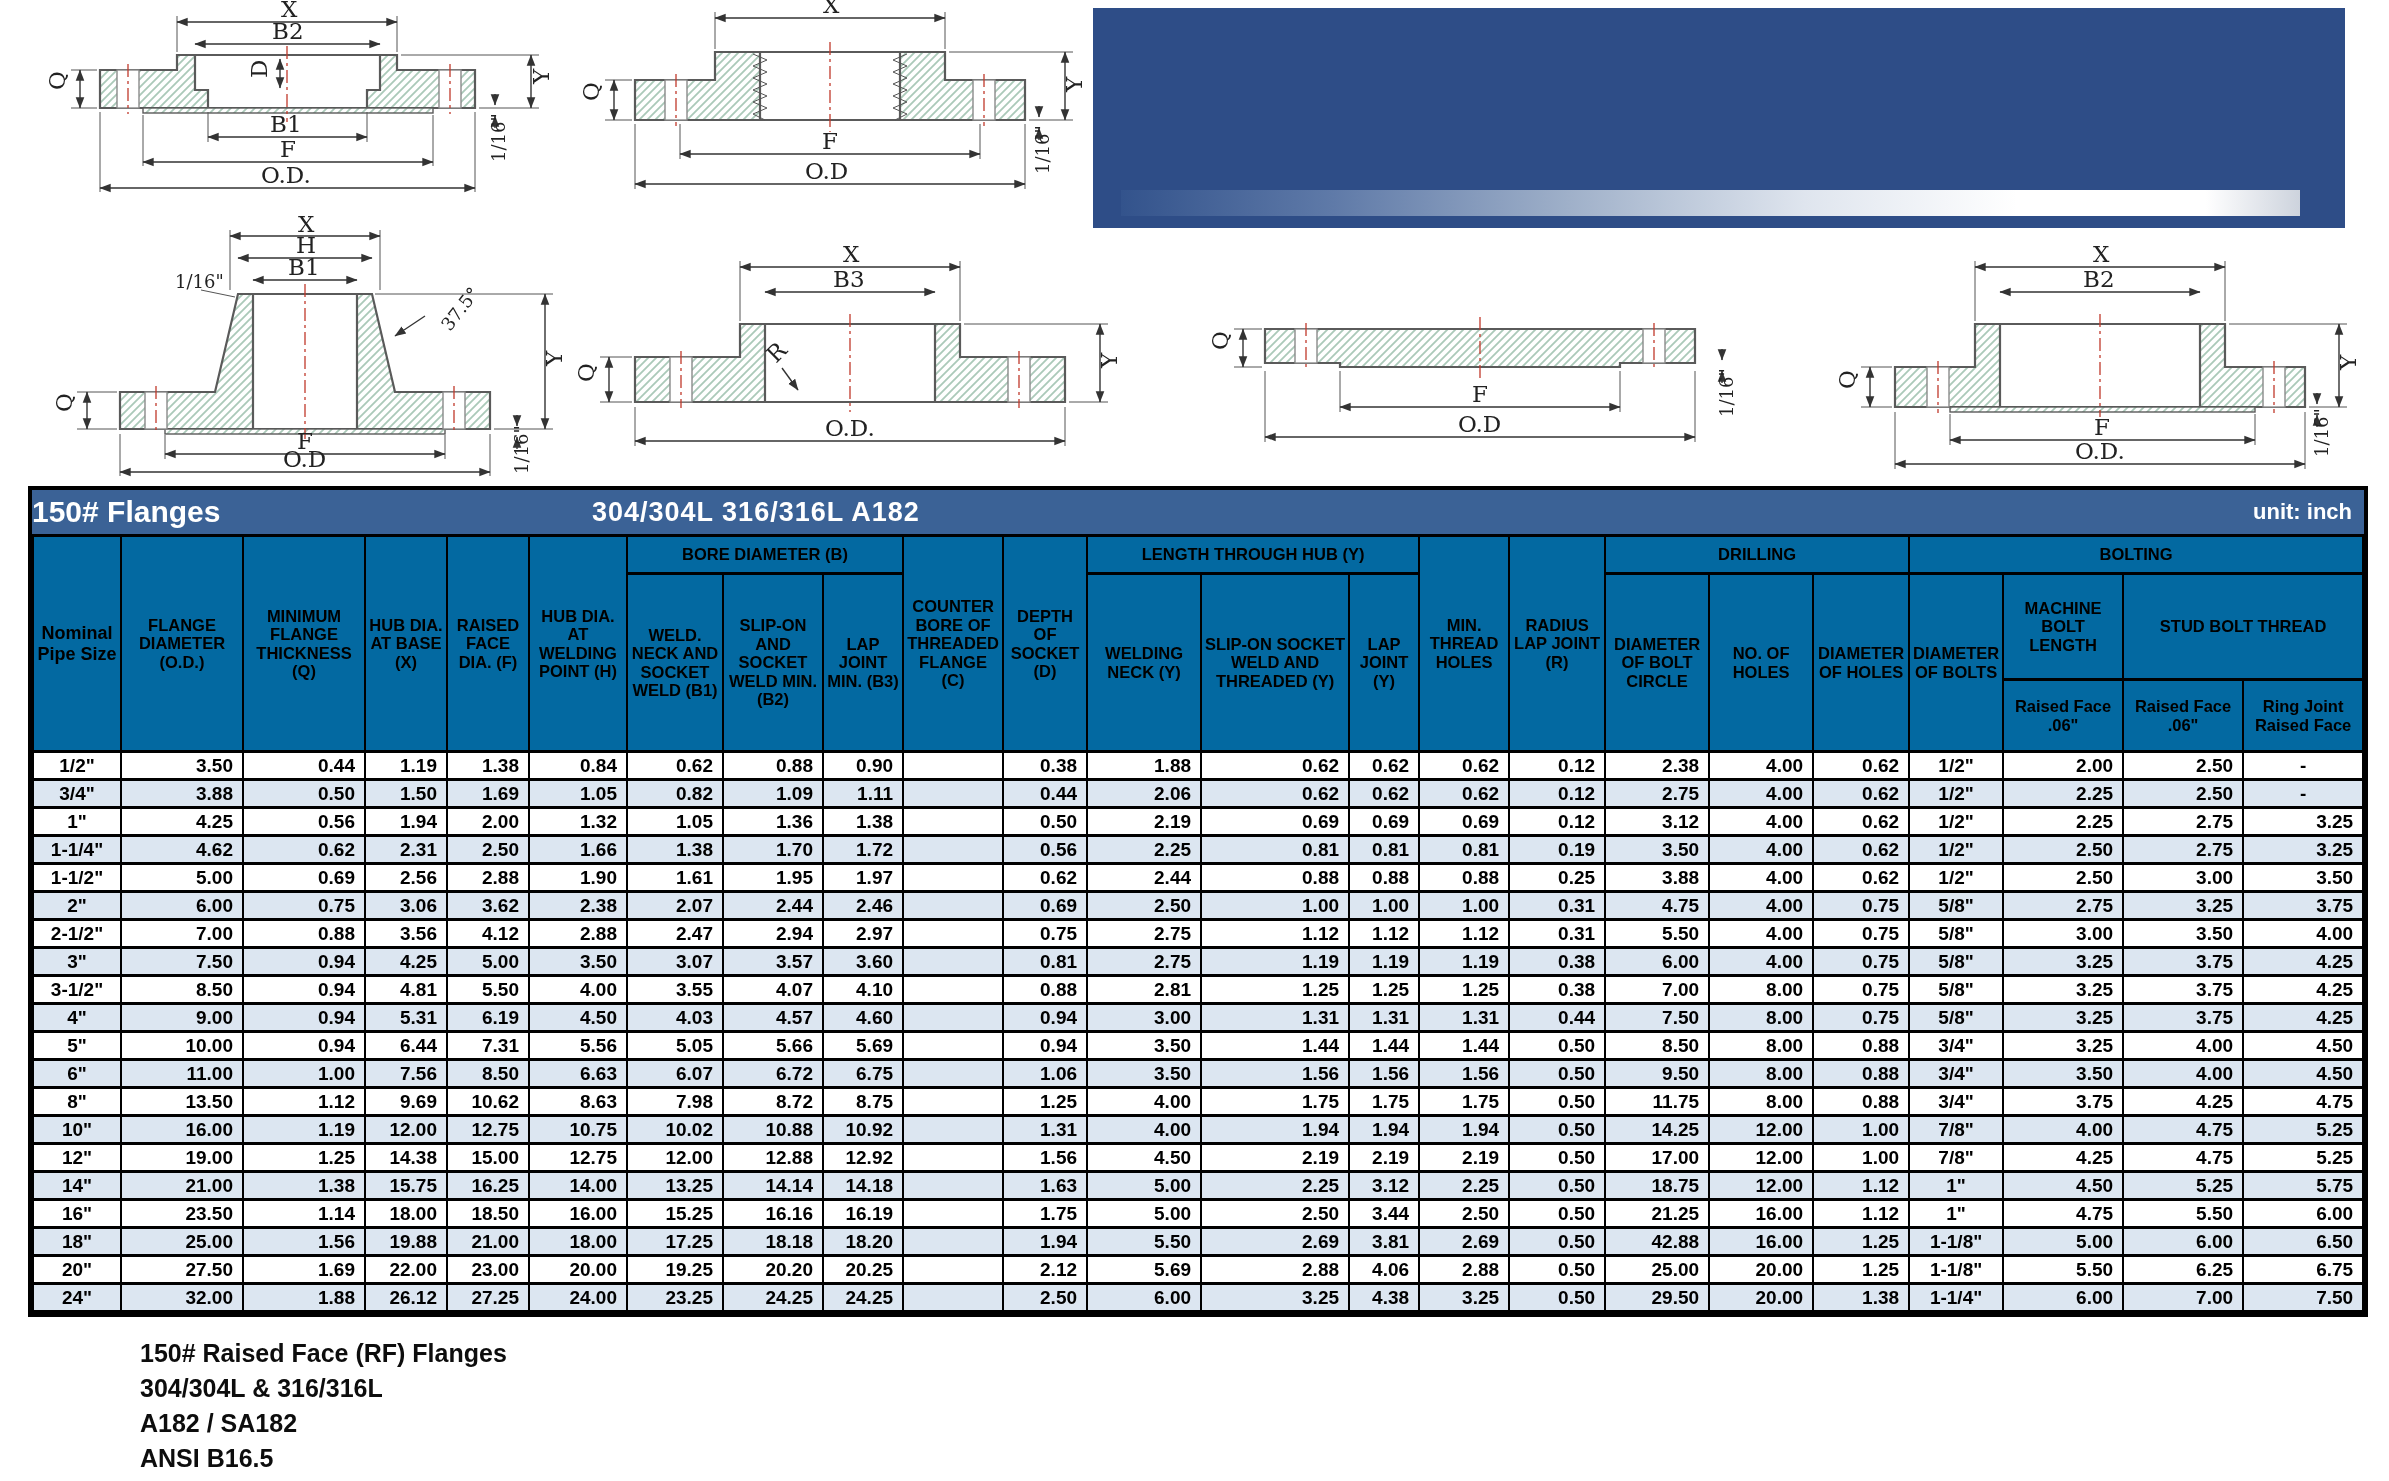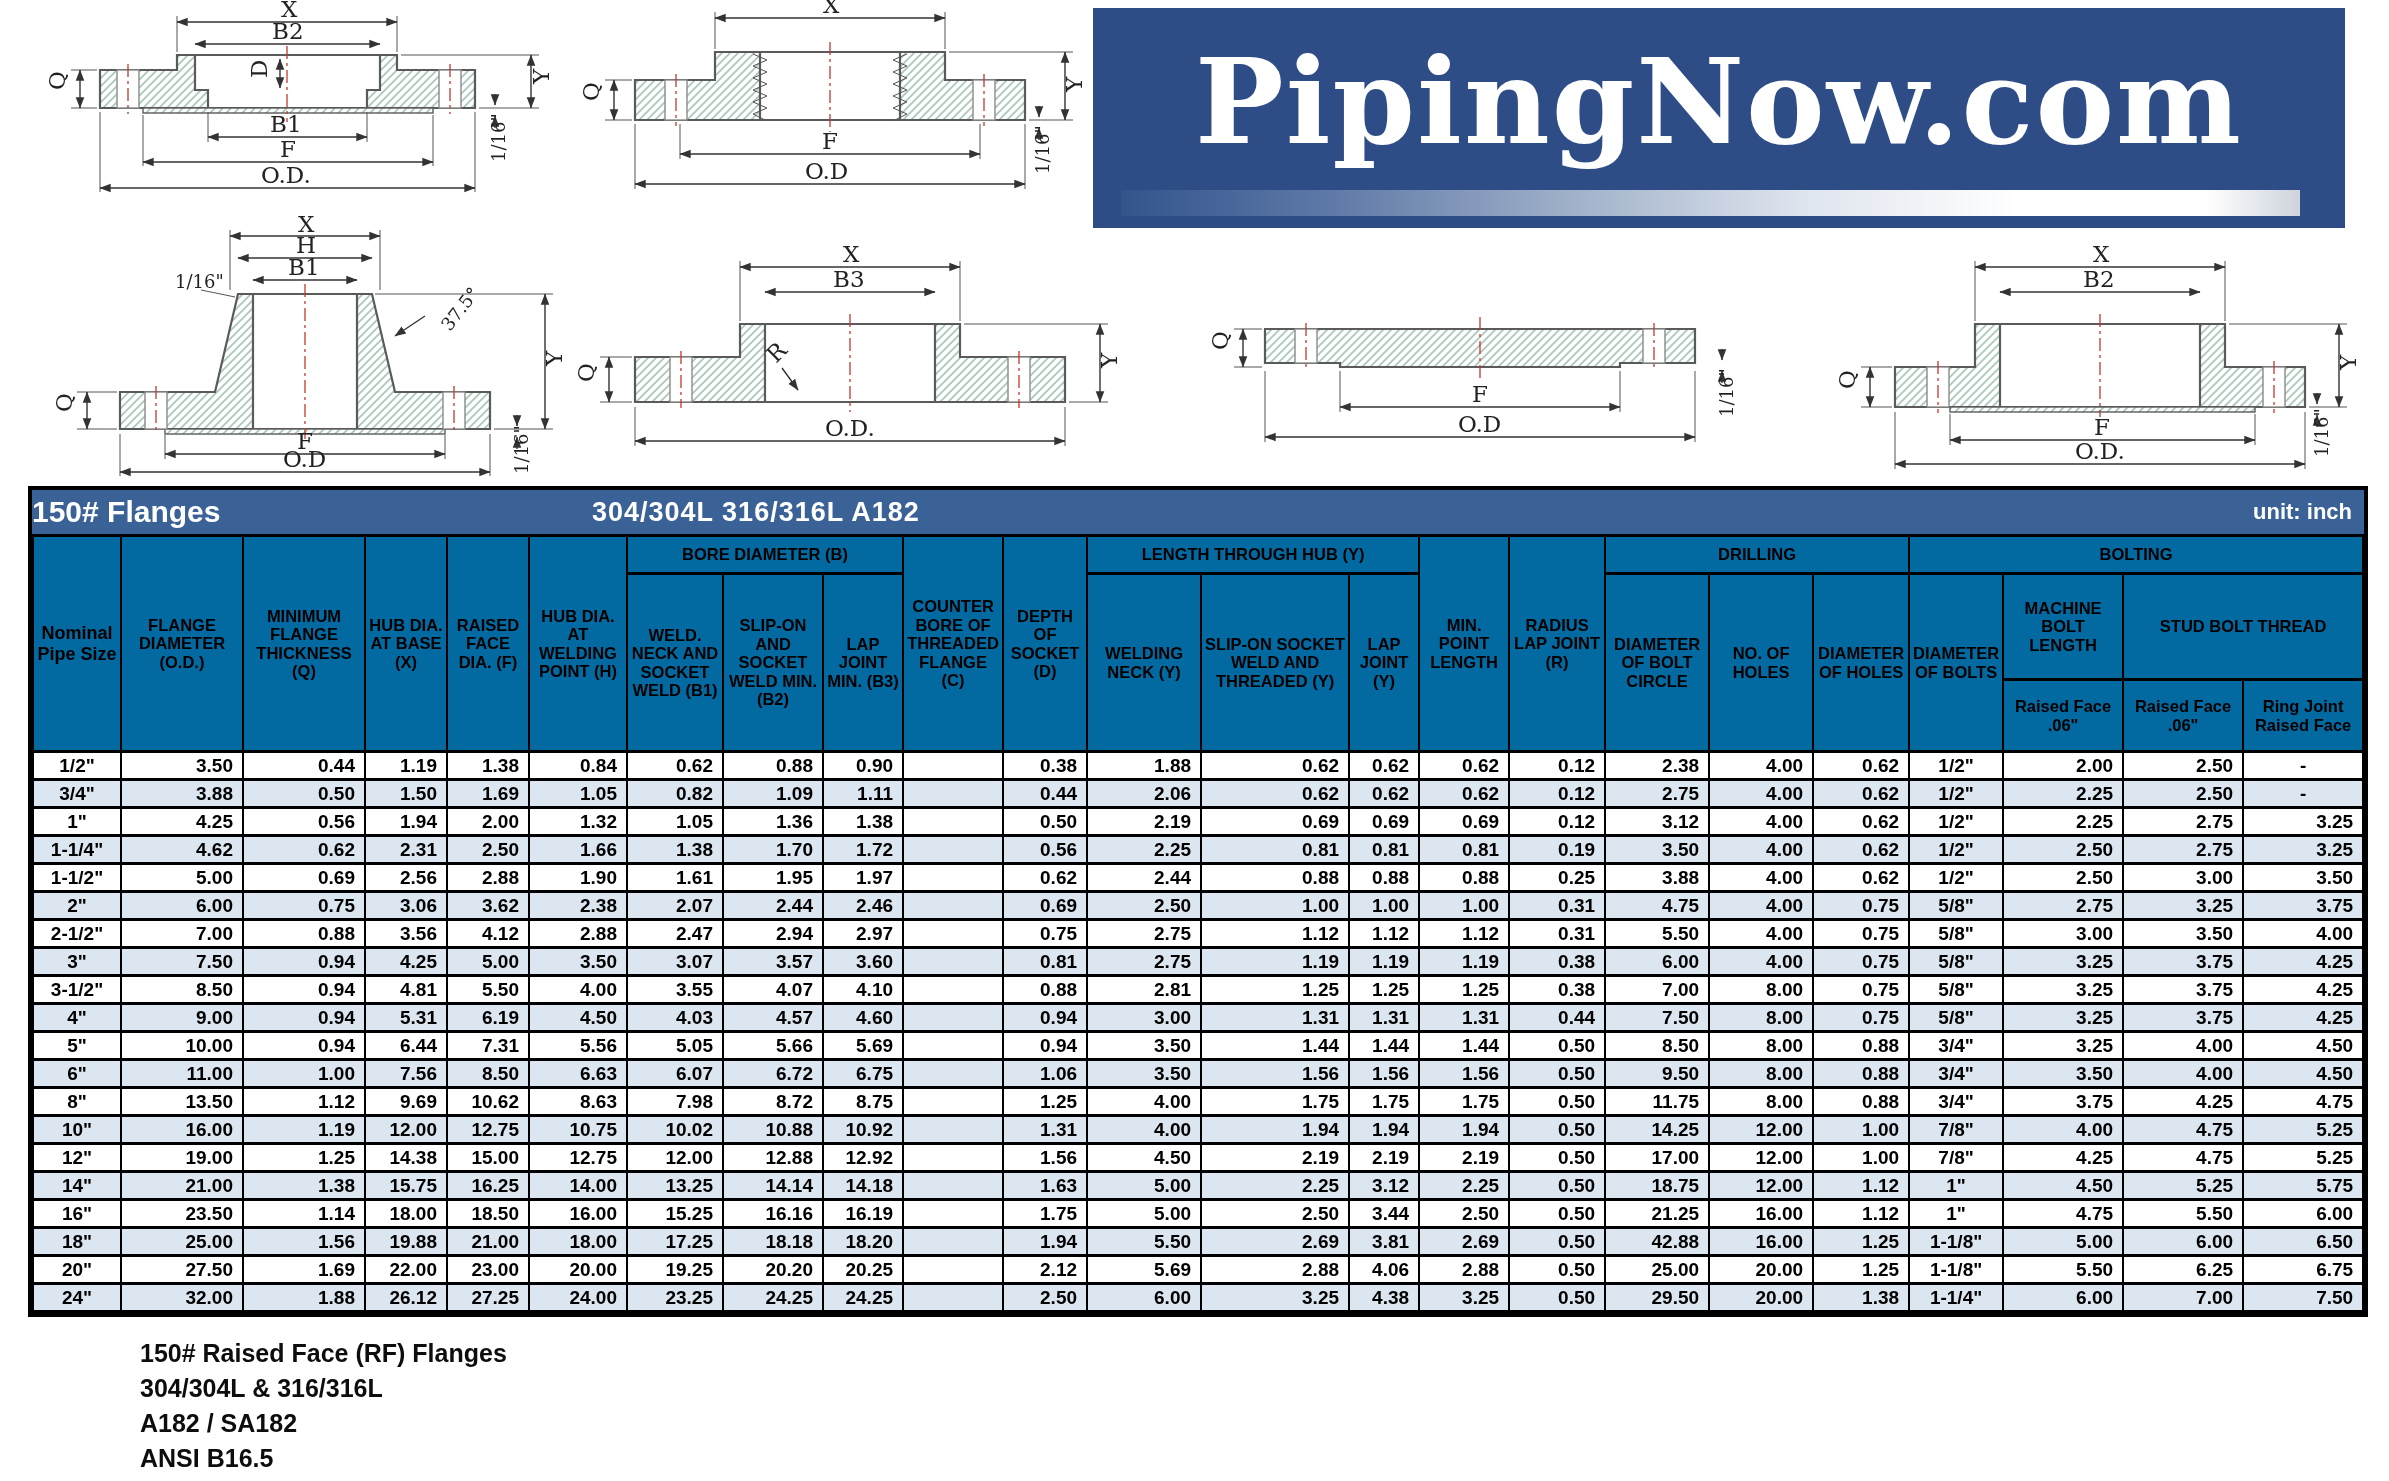--- a/index.html
+++ b/index.html
@@ -273,21 +273,20 @@
         <line class="ext" x1="474" y1="155" x2="512" y2="155"></line>
       <line class="dim" x1="504" y1="72" x2="504" y2="155" marker-start="url(#mA)" marker-end="url(#mA)"></line>
       <text class="lbl" transform="rotate(-90 521 118)" x="521" y="118">Y</text>
       <line class="dim" x1="482" y1="141" x2="482" y2="152" marker-end="url(#mA)"></line>
       <line class="dim" x1="482" y1="175" x2="482" y2="163" marker-end="url(#mA)"></line>
       <text class="lbs" transform="rotate(-90 493 205)" x="493" y="205">1/16"</text>
     </svg>
   </div>
 
   <div id="logo">
-    <div class="txt">PipingNow.com</div>
     <div class="shine"></div>
   </div>
 
   <div id="tablewrap">
     <div id="titlebar">
       <div class="t-left">150# Flanges</div>
       <div class="t-center">304/304L  316/316L  A182</div>
       <div class="t-right">unit: inch</div>
     </div>
     <table>
@@ -321,21 +320,21 @@
           <th class="nps" rowspan="3">Nominal Pipe Size</th>
           <th rowspan="3">FLANGE DIAMETER (O.D.)</th>
           <th rowspan="3">MINIMUM FLANGE THICKNESS (Q)</th>
           <th rowspan="3">HUB DIA. AT BASE (X)</th>
           <th rowspan="3">RAISED FACE DIA. (F)</th>
           <th rowspan="3">HUB DIA. AT WELDING POINT (H)</th>
           <th colspan="3">BORE DIAMETER (B)</th>
           <th rowspan="3">COUNTER BORE OF THREADED FLANGE (C)</th>
           <th rowspan="3">DEPTH OF SOCKET (D)</th>
           <th colspan="3">LENGTH THROUGH HUB (Y)</th>
-          <th rowspan="3">MIN. POINT LENGTH</th>
+          <th rowspan="3">MIN. THREAD HOLES</th>
           <th rowspan="3">RADIUS LAP JOINT (R)</th>
           <th colspan="3">DRILLING</th>
           <th colspan="4">BOLTING</th>
         </tr>
         <tr class="hr2">
           <th rowspan="2">WELD. NECK AND SOCKET WELD (B1)</th>
           <th rowspan="2">SLIP-ON AND SOCKET WELD MIN. (B2)</th>
           <th rowspan="2">LAP JOINT MIN. (B3)</th>
           <th rowspan="2">WELDING NECK (Y)</th>
           <th rowspan="2">SLIP-ON SOCKET WELD AND THREADED (Y)</th>

